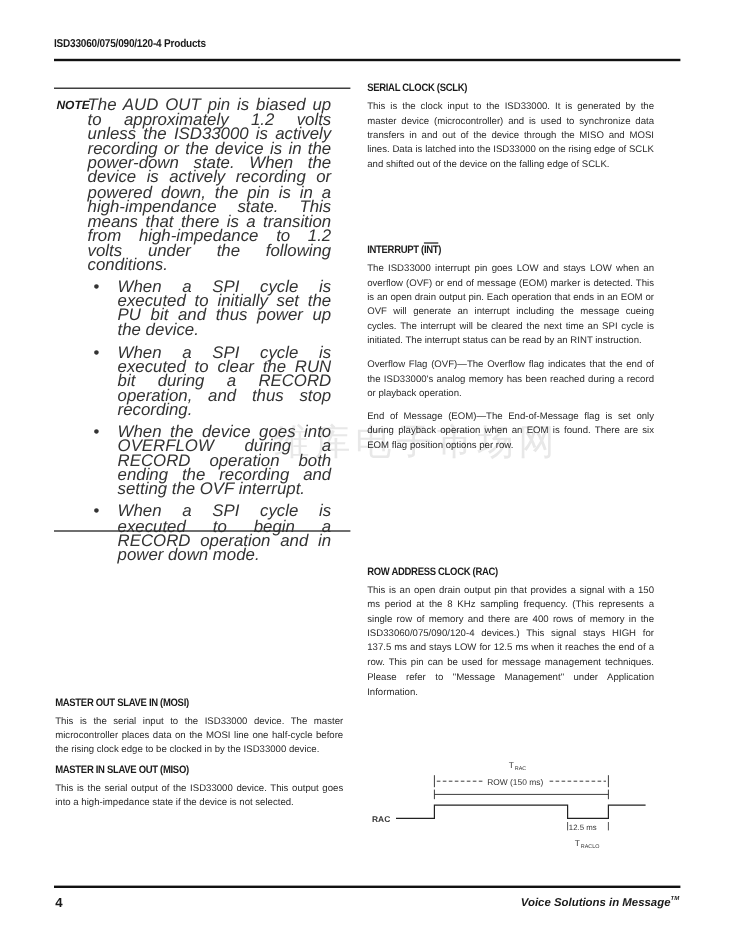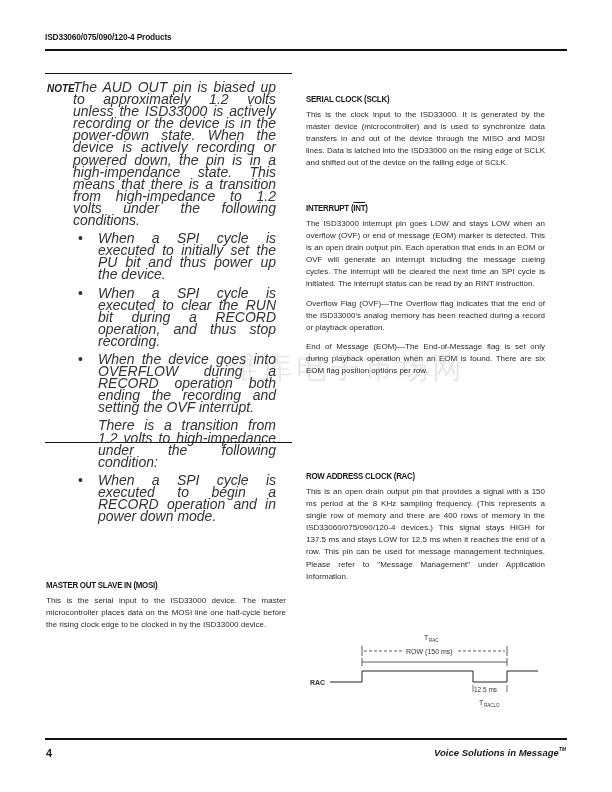--- a/index.html
+++ b/index.html
@@ -49,36 +49,39 @@
         <span>When a SPI cycle is executed to initially set the PU bit and thus power up the device.</span>
       </div>
       <div class="bullet-row">
         <span class="bullet-dot">•</span>
         <span>When a SPI cycle is executed to clear the RUN bit during a RECORD operation, and thus stop recording.</span>
       </div>
       <div class="bullet-row">
         <span class="bullet-dot">•</span>
         <span>When the device goes into OVERFLOW during a RECORD operation both ending the recording and setting the OVF interrupt.</span>
       </div>
-      <p class="indent">There is a transition from 1.2 volts to high-impedance under the following condition:</p>
       <div class="bullet-row">
         <span class="bullet-dot">•</span>
         <span>When a SPI cycle is executed to begin a RECORD operation and in power down mode.</span>
       </div>
     </div>
   </div>
 
 
   <div class="section" style="left:46px; top:544px; width:240px;margin-top:36px;">
     <h3>MASTER OUT SLAVE IN (MOSI)</h3>
     <p>This is the serial input to the ISD33000 device. The master microcontroller places data on the MOSI line one half-cycle before the rising clock edge to be clocked in by the ISD33000 device.</p>
   </div>
 
+  <div class="section" style="left:46px; top:636px; width:240px;">
+    <h3>MASTER IN SLAVE OUT (MISO)</h3>
+    <p>This is the serial output of the ISD33000 device. This output goes into a high-impedance state if the device is not selected.</p>
+  </div>
 
-  <div class="section" style="left:306px; top:68px; width:239px;margin-top:26px;">
+  <div class="section" style="left:306px; top:68px; width:239px;">
     <h3>SERIAL CLOCK (SCLK)</h3>
     <p>This is the clock input to the ISD33000. It is generated by the master device (microcontroller) and is used to synchronize data transfers in and out of the device through the MISO and MOSI lines. Data is latched into the ISD33000 on the rising edge of SCLK and shifted out of the device on the falling edge of SCLK.</p>
   </div>
 
   <div class="section" style="left:306px; top:203px; width:239px;">
     <h3><span>INTERRUPT (</span><span class="ovl">INT</span><span>)</span></h3>
     <p>The ISD33000 interrupt pin goes LOW and stays LOW when an overflow (OVF) or end of message (EOM) marker is detected. This is an open drain output pin. Each operation that ends in an EOM or OVF will generate an interrupt including the message cueing cycles. The interrupt will be cleared the next time an SPI cycle is initiated. The interrupt status can be read by an RINT instruction.</p>
     <p>Overflow Flag (OVF)—The Overflow flag indicates that the end of the ISD33000's analog memory has been reached during a record or playback operation.</p>
     <p>End of Message (EOM)—The End-of-Message flag is set only during playback operation when an EOM is found. There are six EOM flag position options per row.</p>
   </div>

